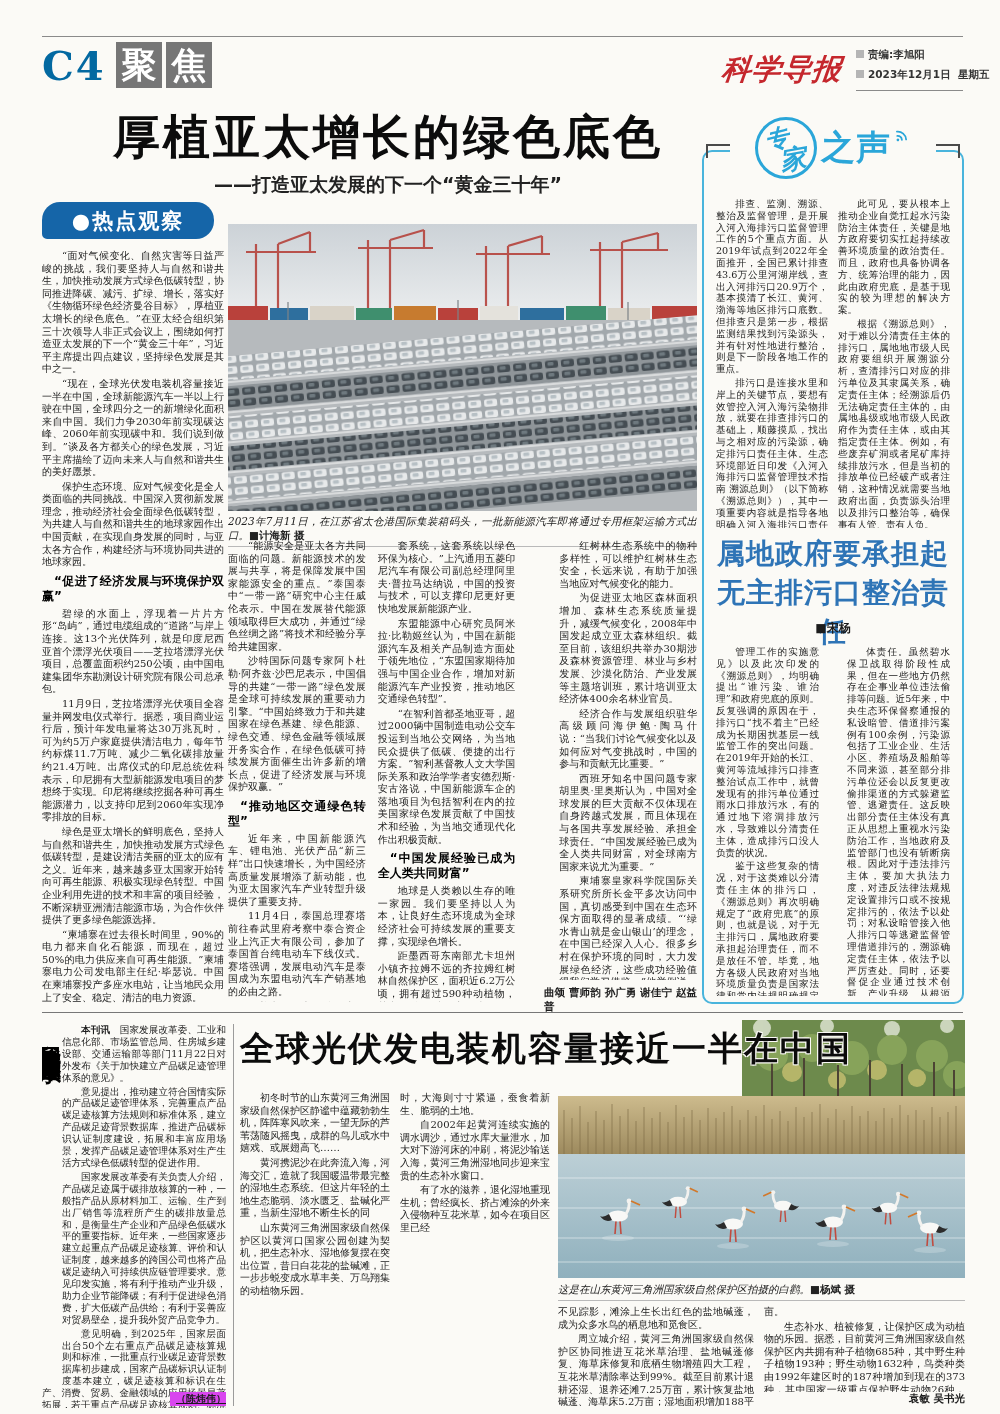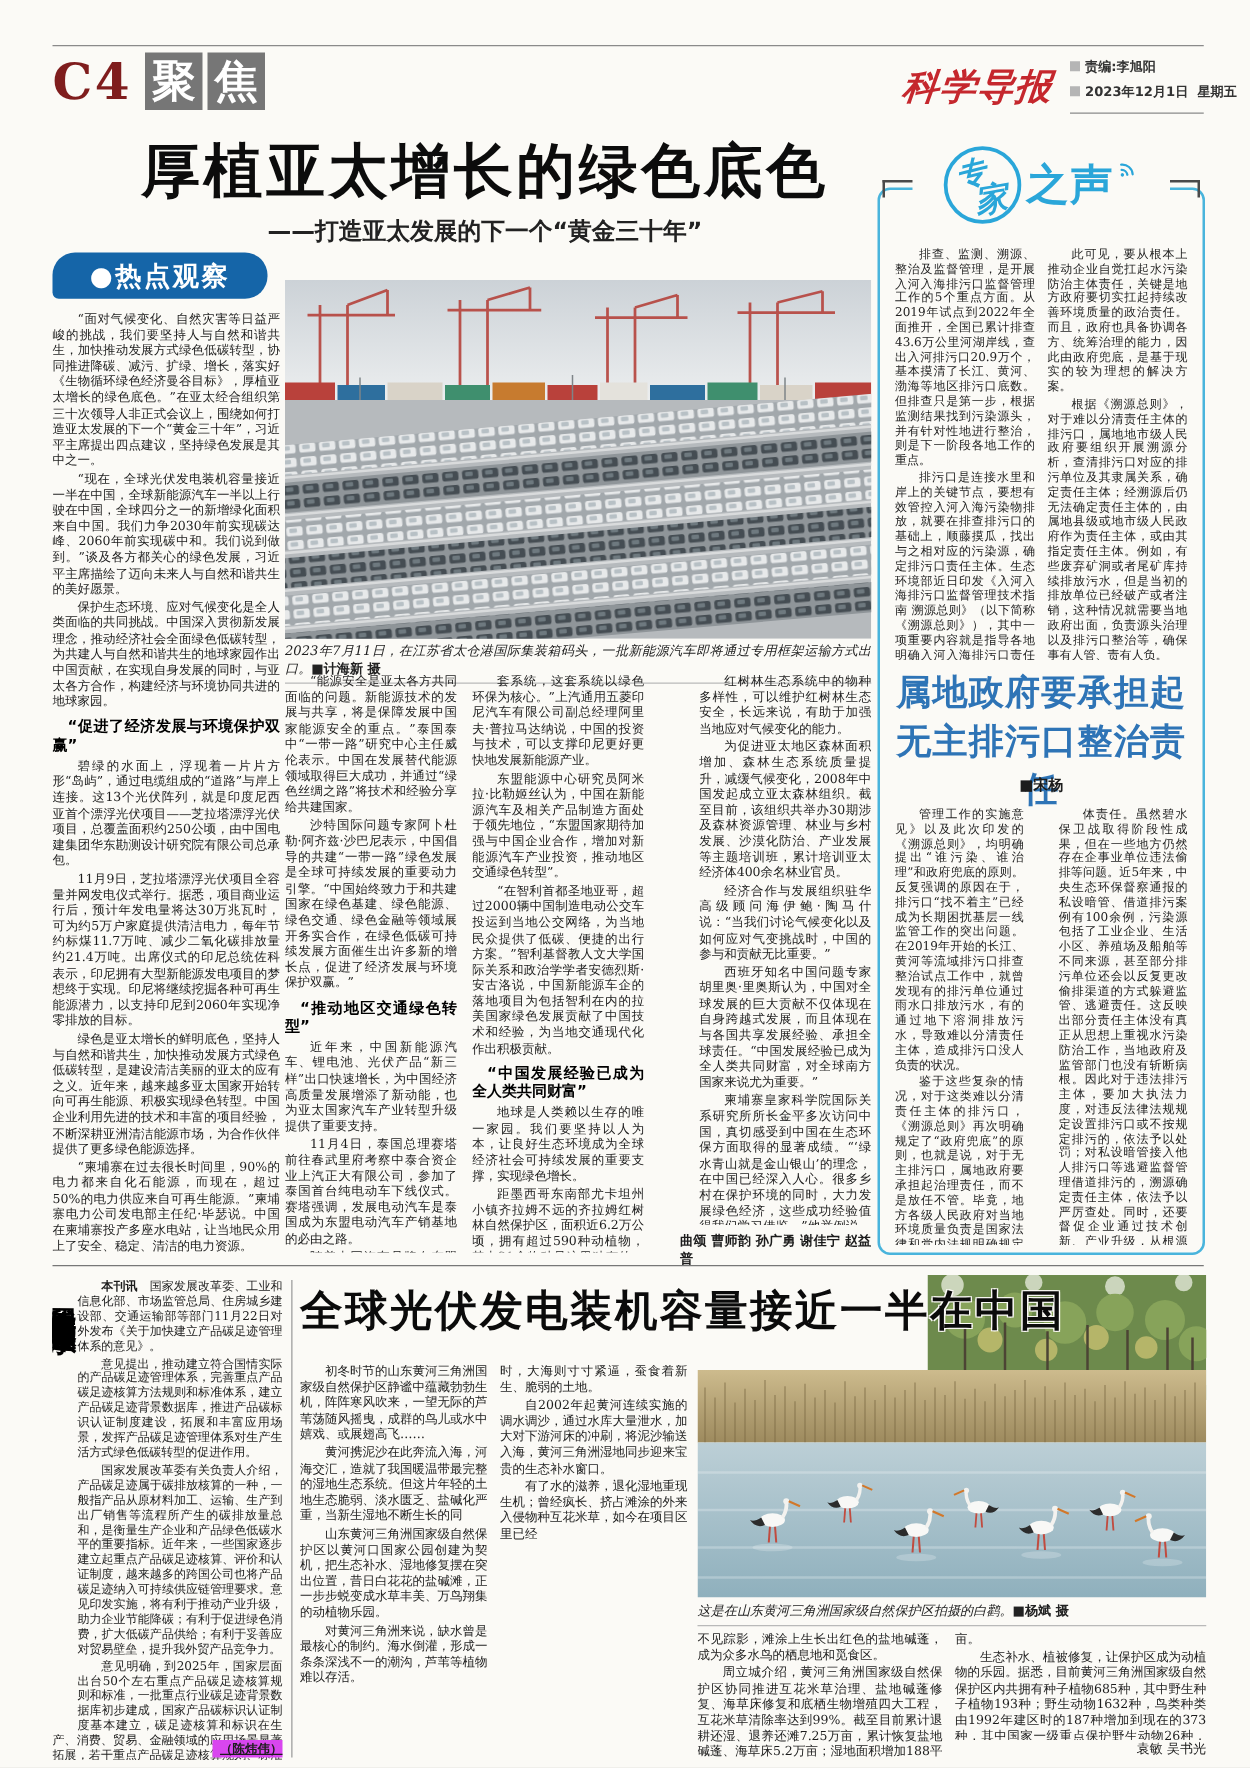--- a/index.html
+++ b/index.html
@@ -2,21 +2,21 @@
 <html><head>
 <meta charset="utf-8">
 <style>
   html,body{margin:0;padding:0;background:#e8e6e1;}
   .page{position:relative;width:1000px;height:1414px;margin:0 auto;background:#fbfaf6;overflow:hidden;
         font-family:"DejaVu Serif","Liberation Serif",serif;color:#1c1c1c;}
   .abs{position:absolute;}
   .sans{font-family:"DejaVu Sans","Liberation Sans",sans-serif;}
   .rule{background:#8a8a8a;}
   
-  .pagecode{left:42px;top:42px;font-size:40px;font-weight:bold;letter-spacing:2px;color:#7f1d1d;}
+  .pagecode{left:42px;top:42px;font-size:40px;font-weight:bold;letter-spacing:2px;color:#0369a1;}
   .secbox{width:46px;height:46px;background:#767676;color:#fff;font-size:35px;font-weight:900;
           display:flex;align-items:center;justify-content:center;}
   .masthead{left:722px;top:50px;width:130px;color:#c5272d;font-size:29px;font-weight:900;
             font-style:italic;letter-spacing:1px;transform:skewX(-6deg);}
   .hinfo{font-size:10.5px;font-weight:bold;color:#333;line-height:20px;white-space:nowrap;}
   .sq{display:inline-block;width:8px;height:8px;background:#b5b5b5;margin-right:4px;}
   
   .lead-title{left:78px;top:106px;width:620px;text-align:center;font-size:47px;font-weight:900;
               letter-spacing:3px;color:#0c0c0c;}
   .lead-sub{left:78px;top:172px;width:620px;text-align:center;font-size:19px;font-weight:700;color:#222;}
@@ -283,21 +283,20 @@
           <rect y="88" width="223" height="12"></rect>
         </g>
     </svg>
   </div>
   <div class="abs wet-head sans">全球光伏发电装机容量接近一半在中国</div>
 
   <div class="abs coltext" style="left:240px;top:1092px;width:150px;height:316px;">
     <p>初冬时节的山东黄河三角洲国家级自然保护区静谧中蕴藏勃勃生机，阵阵寒风吹来，一望无际的芦苇荡随风摇曳，成群的鸟儿或水中嬉戏、或展翅高飞……</p>
     <p>黄河携泥沙在此奔流入海，河海交汇，造就了我国暖温带最完整的湿地生态系统。但这片年轻的土地生态脆弱、淡水匮乏、盐碱化严重，当新生湿地不断生长的同</p>
     <p>山东黄河三角洲国家级自然保护区以黄河口国家公园创建为契机，把生态补水、湿地修复摆在突出位置，昔日白花花的盐碱滩，正一步步蜕变成水草丰美、万鸟翔集的动植物乐园。</p>
-    <p>对黄河三角洲来说，缺水曾是最核心的制约。海水倒灌，形成一条条深浅不一的潮沟，芦苇等植物难以存活。</p>
   </div>
   <div class="abs coltext" style="left:400px;top:1092px;width:150px;height:316px;">
     <p style="text-indent:0;">时，大海则寸寸紧逼，蚕食着新生、脆弱的土地。</p>
     <p>自2002年起黄河连续实施的调水调沙，通过水库大量泄水，加大对下游河床的冲刷，将泥沙输送入海，黄河三角洲湿地同步迎来宝贵的生态补水窗口。</p>
     <p>有了水的滋养，退化湿地重现生机；曾经疯长、挤占滩涂的外来入侵物种互花米草，如今在项目区里已经</p>
   </div>
 
   <div class="abs" style="left:558px;top:1096px;width:407px;height:182px;">
     <svg viewBox="0 0 407 182" width="407" height="182" preserveAspectRatio="none">
       <defs>
@@ -349,15 +348,15 @@
   </div>
 
   <div class="abs coltext" style="left:558px;top:1306px;width:196px;height:100px;">
     <p style="text-indent:0;">不见踪影，滩涂上生长出红色的盐地碱蓬，成为众多水鸟的栖息地和觅食区。</p>
     <p>周立城介绍，黄河三角洲国家级自然保护区协同推进互花米草治理、盐地碱蓬修复、海草床修复和底栖生物增殖四大工程，互花米草清除率达到99%。截至目前累计退耕还湿、退养还滩7.25万亩，累计恢复盐地碱蓬、海草床5.2万亩；湿地面积增加188平方公里，增长了12.3%，芦苇集中分布面积达40万</p>
   </div>
   <div class="abs coltext" style="left:764px;top:1306px;width:201px;height:86px;">
     <p style="text-indent:0;">亩。</p>
     <p>生态补水、植被修复，让保护区成为动植物的乐园。据悉，目前黄河三角洲国家级自然保护区内共拥有种子植物685种，其中野生种子植物193种；野生动物1632种，鸟类种类由1992年建区时的187种增加到现在的373种，其中国家一级重点保护野生动物26种，国家二级重点保护野生动物65种。</p>
   </div>
-  <div class="abs sans" style="left:764px;top:1392px;width:201px;text-align:right;font-size:10.5px;font-weight:400;background:#fbfaf6;">袁敏 吴书光</div>
+  <div class="abs sans" style="left:764px;top:1392px;width:201px;text-align:right;font-size:10.5px;font-weight:700;background:#fbfaf6;">袁敏 吴书光</div>
 
 </div>
 
 </body></html>

